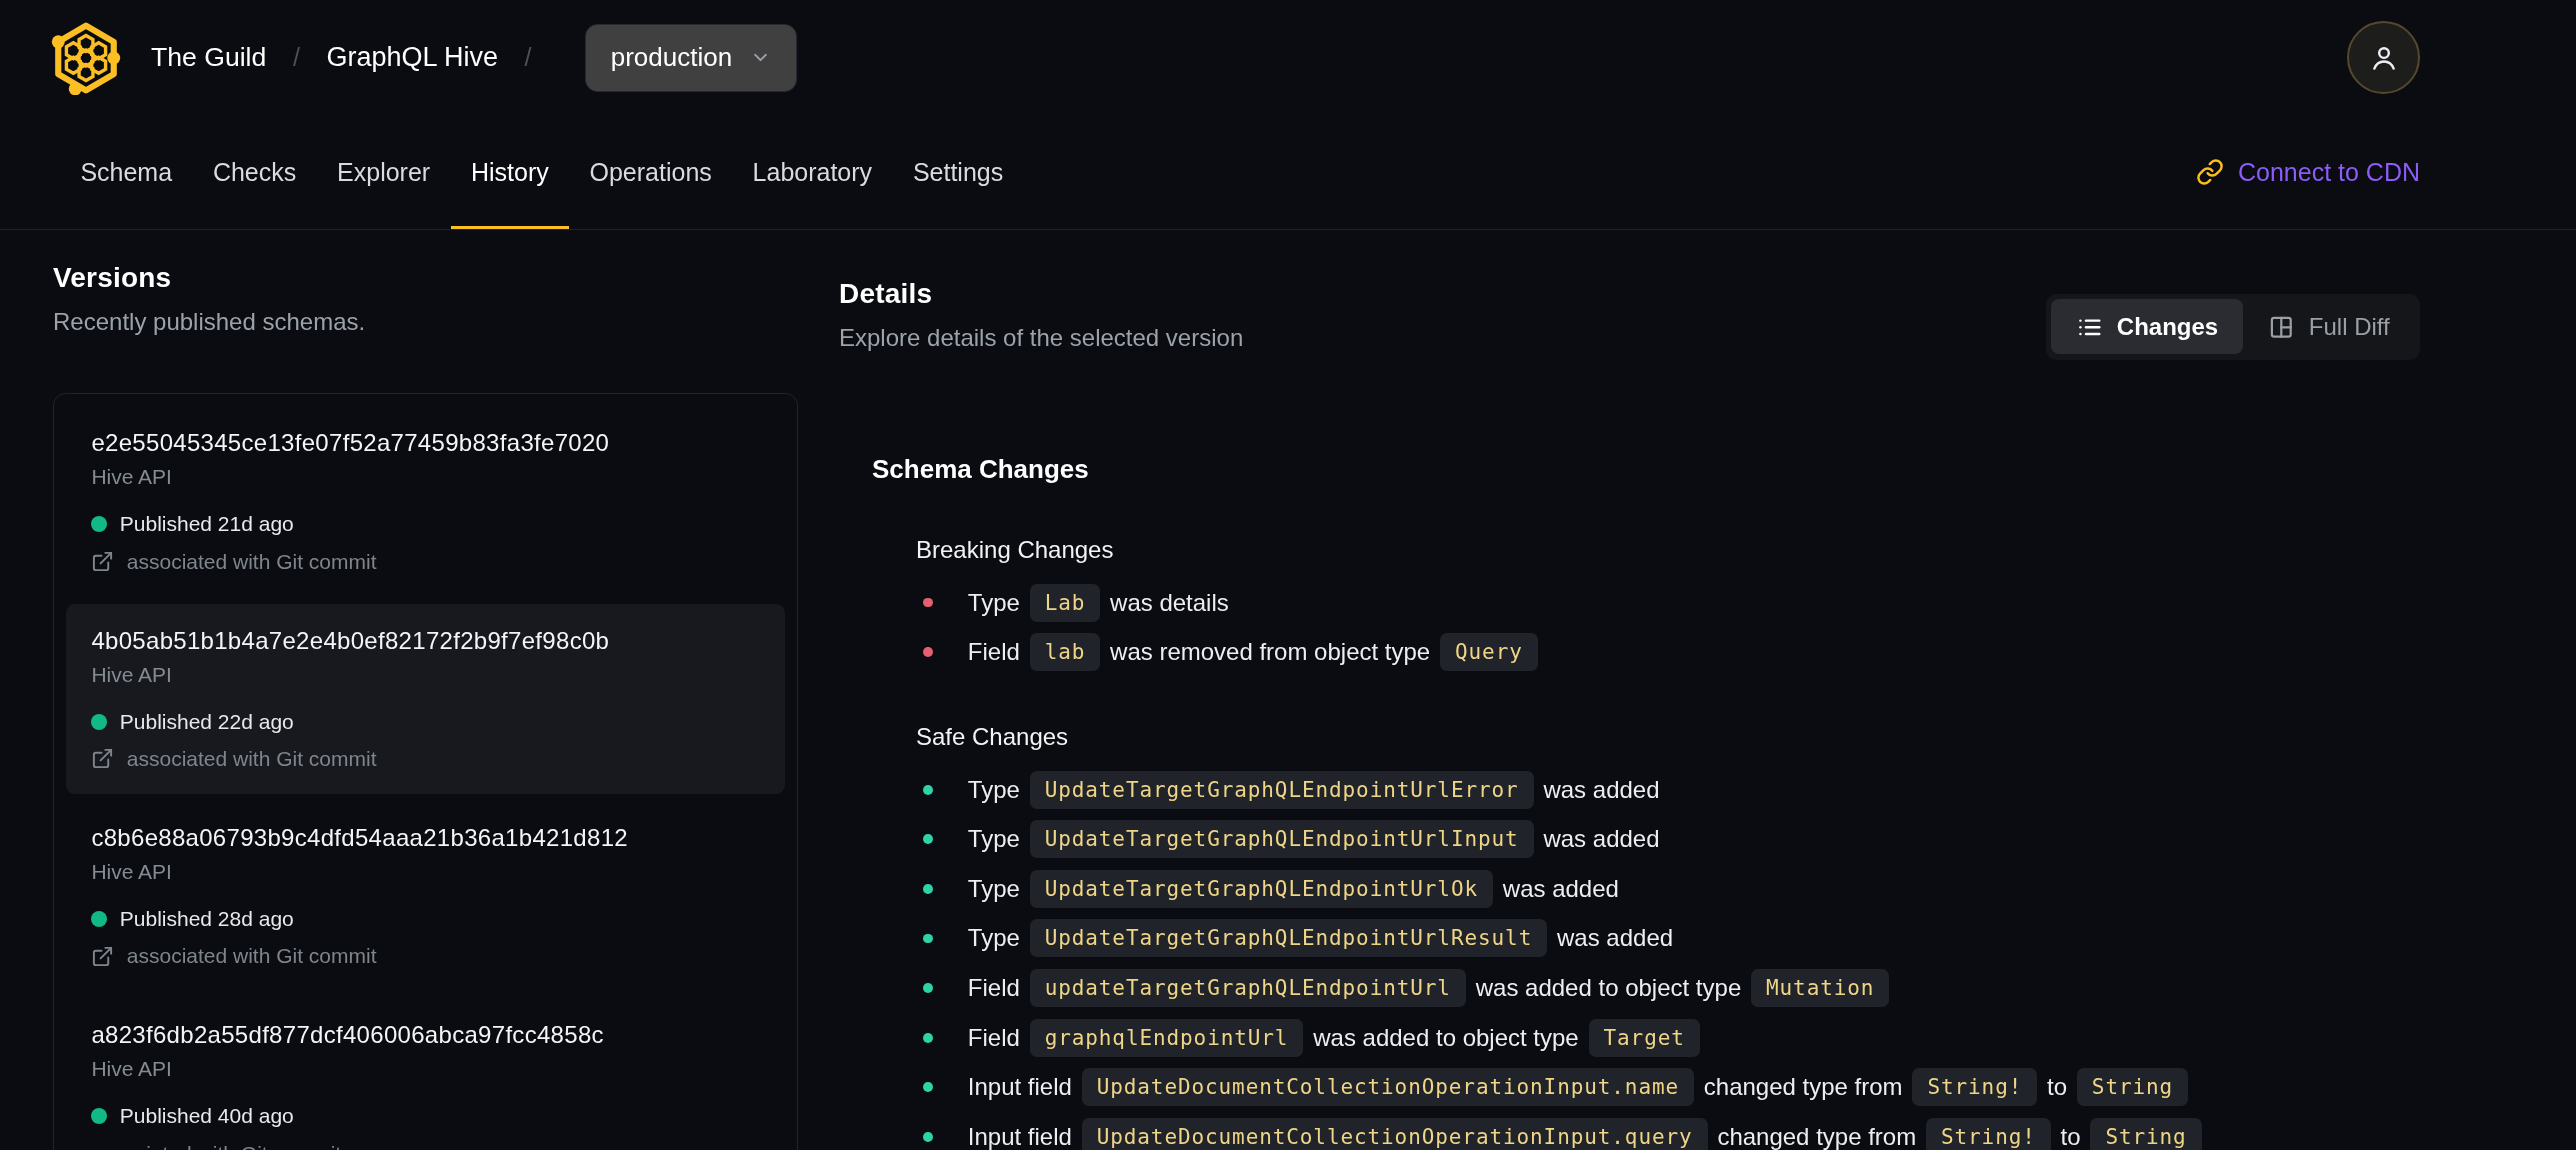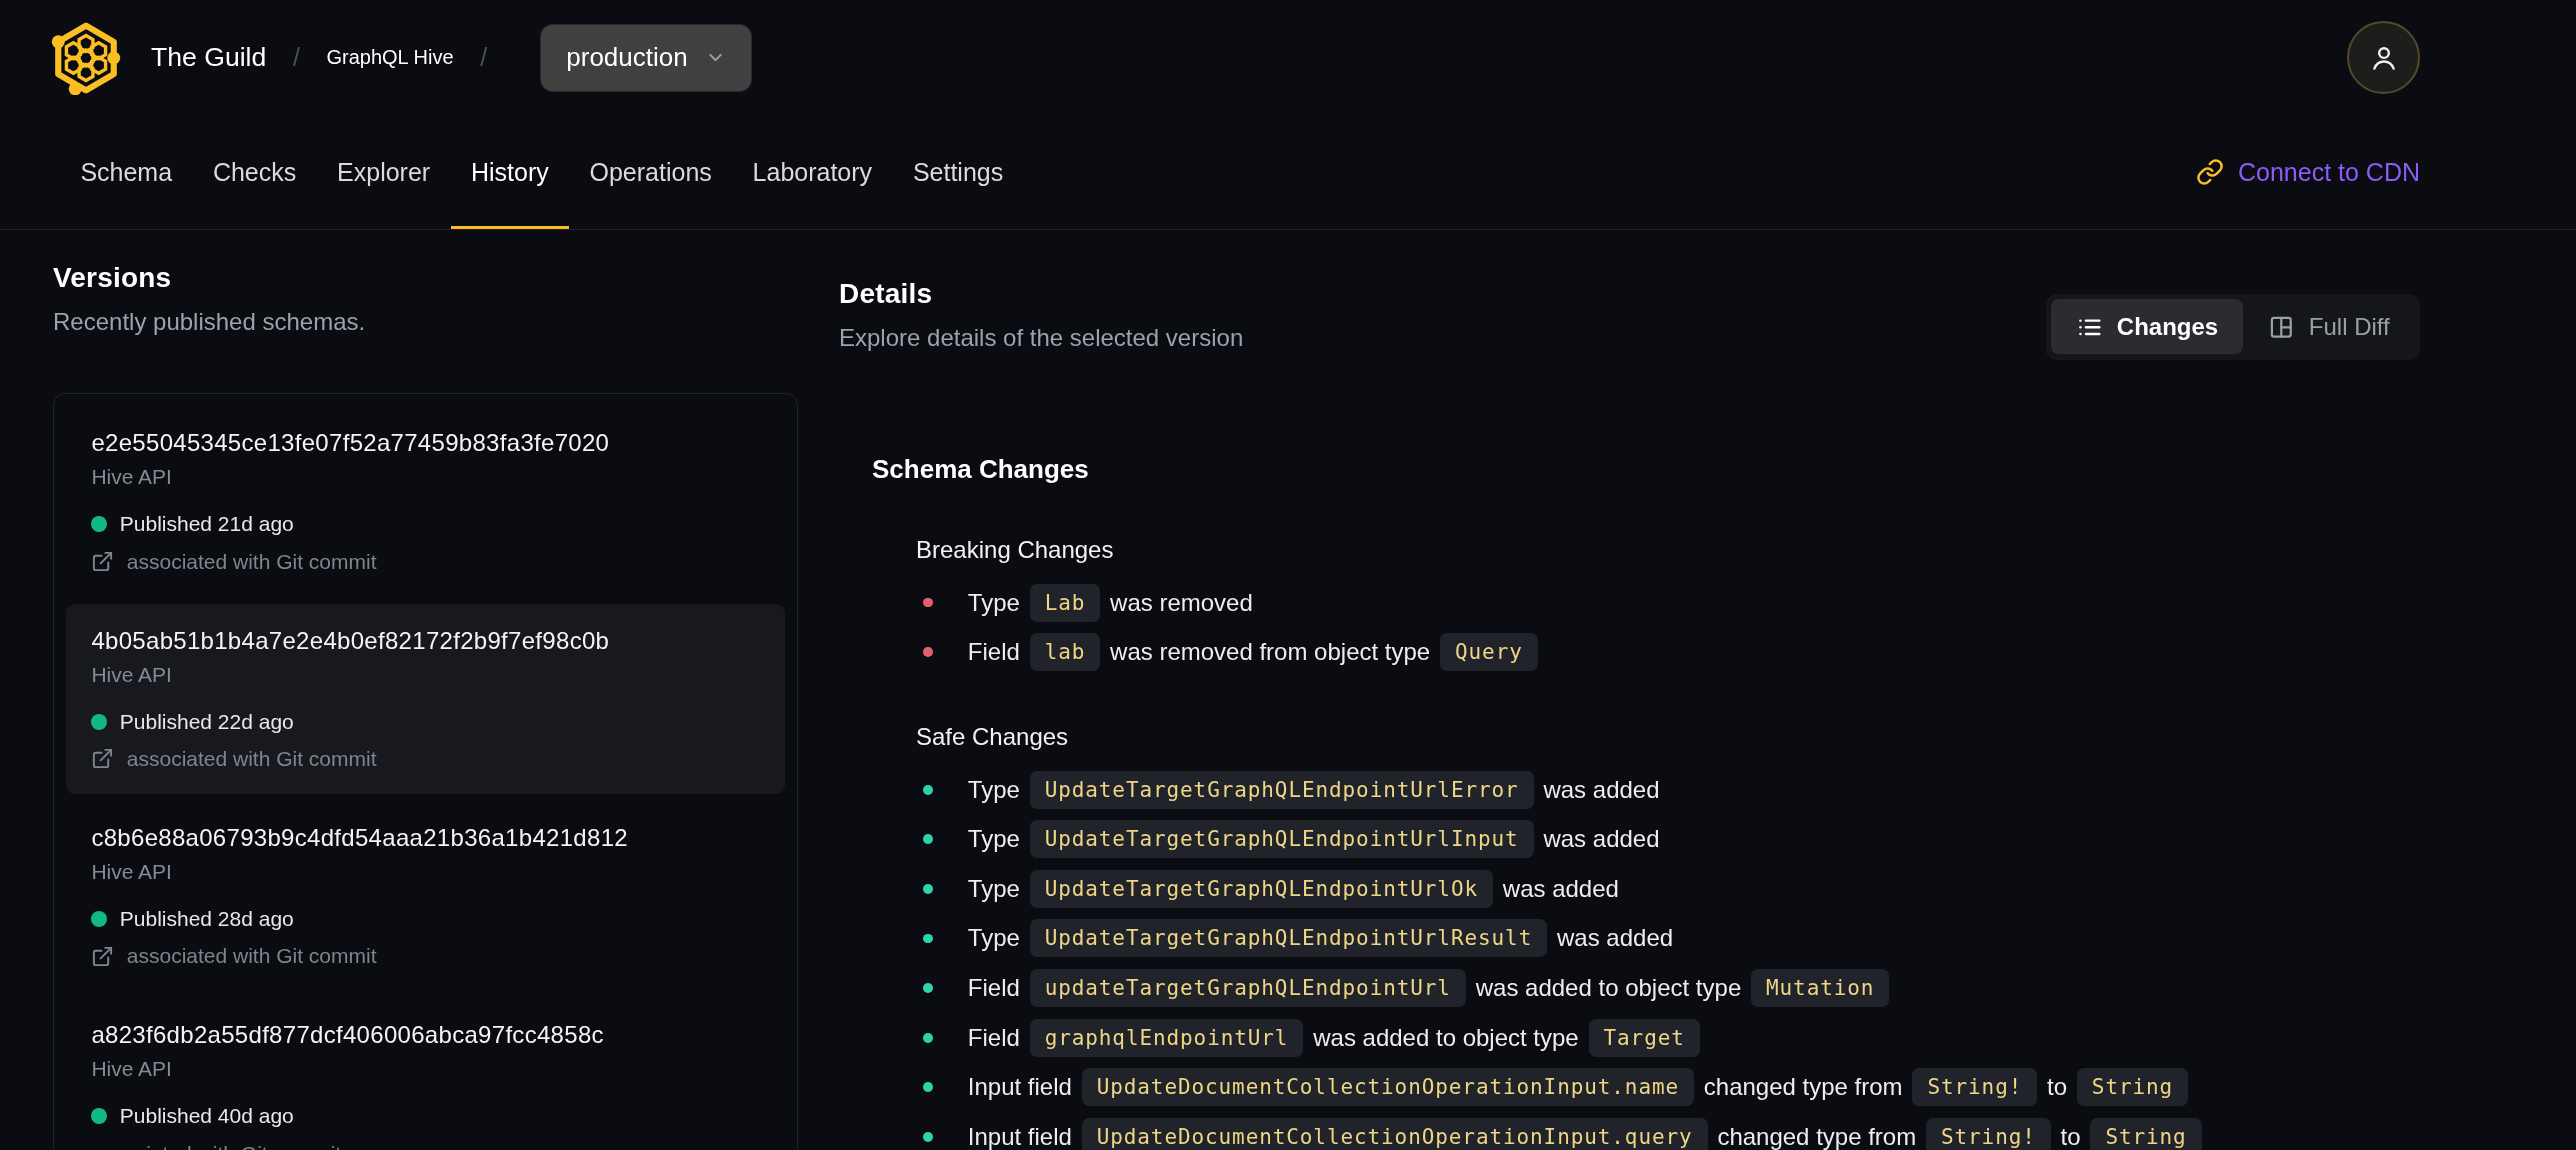--- a/index.html
+++ b/index.html
@@ -9,21 +9,21 @@
     font-family:"Liberation Sans", sans-serif;
     -webkit-font-smoothing:antialiased;
   }
   svg{display:block;}
 
   
   .header{height:115px;display:flex;align-items:center;padding-left:49px;position:relative;}
   .logo{width:74px;height:74px;flex:none;}
   .bc-org{margin-left:28px;font-size:26.6px;color:#ffffff;cursor:pointer;}
   .bc-sep{margin:0 26.6px;color:#4c5158;font-size:25px;}
-  .bc-proj{font-size:20px;color:#ffffff;cursor:pointer;}
+  .bc-proj{font-size:27px;color:#ffffff;cursor:pointer;}
   .target-btn{margin-left:26.6px;display:flex;align-items:center;gap:17.7px;background:#404040;
     border:0.9px solid #26292f;border-radius:12.4px;height:66px;padding:0 25px;font-size:26px;color:#fff;cursor:pointer;}
   .avatar{position:absolute;right:156px;top:21px;width:73px;height:73px;border-radius:50%;
     border:2.7px solid #55492b;background:#1d1e1c;display:flex;align-items:center;justify-content:center;cursor:pointer;box-sizing:border-box;}
 
   
   .nav{height:115px;display:flex;align-items:stretch;padding:0 156px 0 60px;border-bottom:0.9px solid #1e2127;box-sizing:border-box;}
   .tabs{display:flex;height:100%;align-items:flex-end;}
   .tab{display:flex;align-items:center;height:100%;padding:3.5px 20.4px 0 20.4px;font-size:25px;color:#d9dbde;
     border-bottom:3.5px solid transparent;box-sizing:border-box;cursor:pointer;white-space:nowrap;}
@@ -219,21 +219,21 @@
 
   <div class="schema">
     <h3>Schema Changes</h3>
     <div class="group-title">Breaking Changes</div>
     <div class="rows">
         <div class="crow">
           <span class="bullet breaking"></span>
           <span class="ctext">
             <span>Type</span>
             <code>Lab</code>
-            <span>was removed</span>
+            <span>was details</span>
           </span>
         </div>
         <div class="crow">
           <span class="bullet breaking"></span>
           <span class="ctext">
             <span>Field</span>
             <code>lab</code>
             <span>was removed from object type</span>
             <code>Query</code>
           </span>

